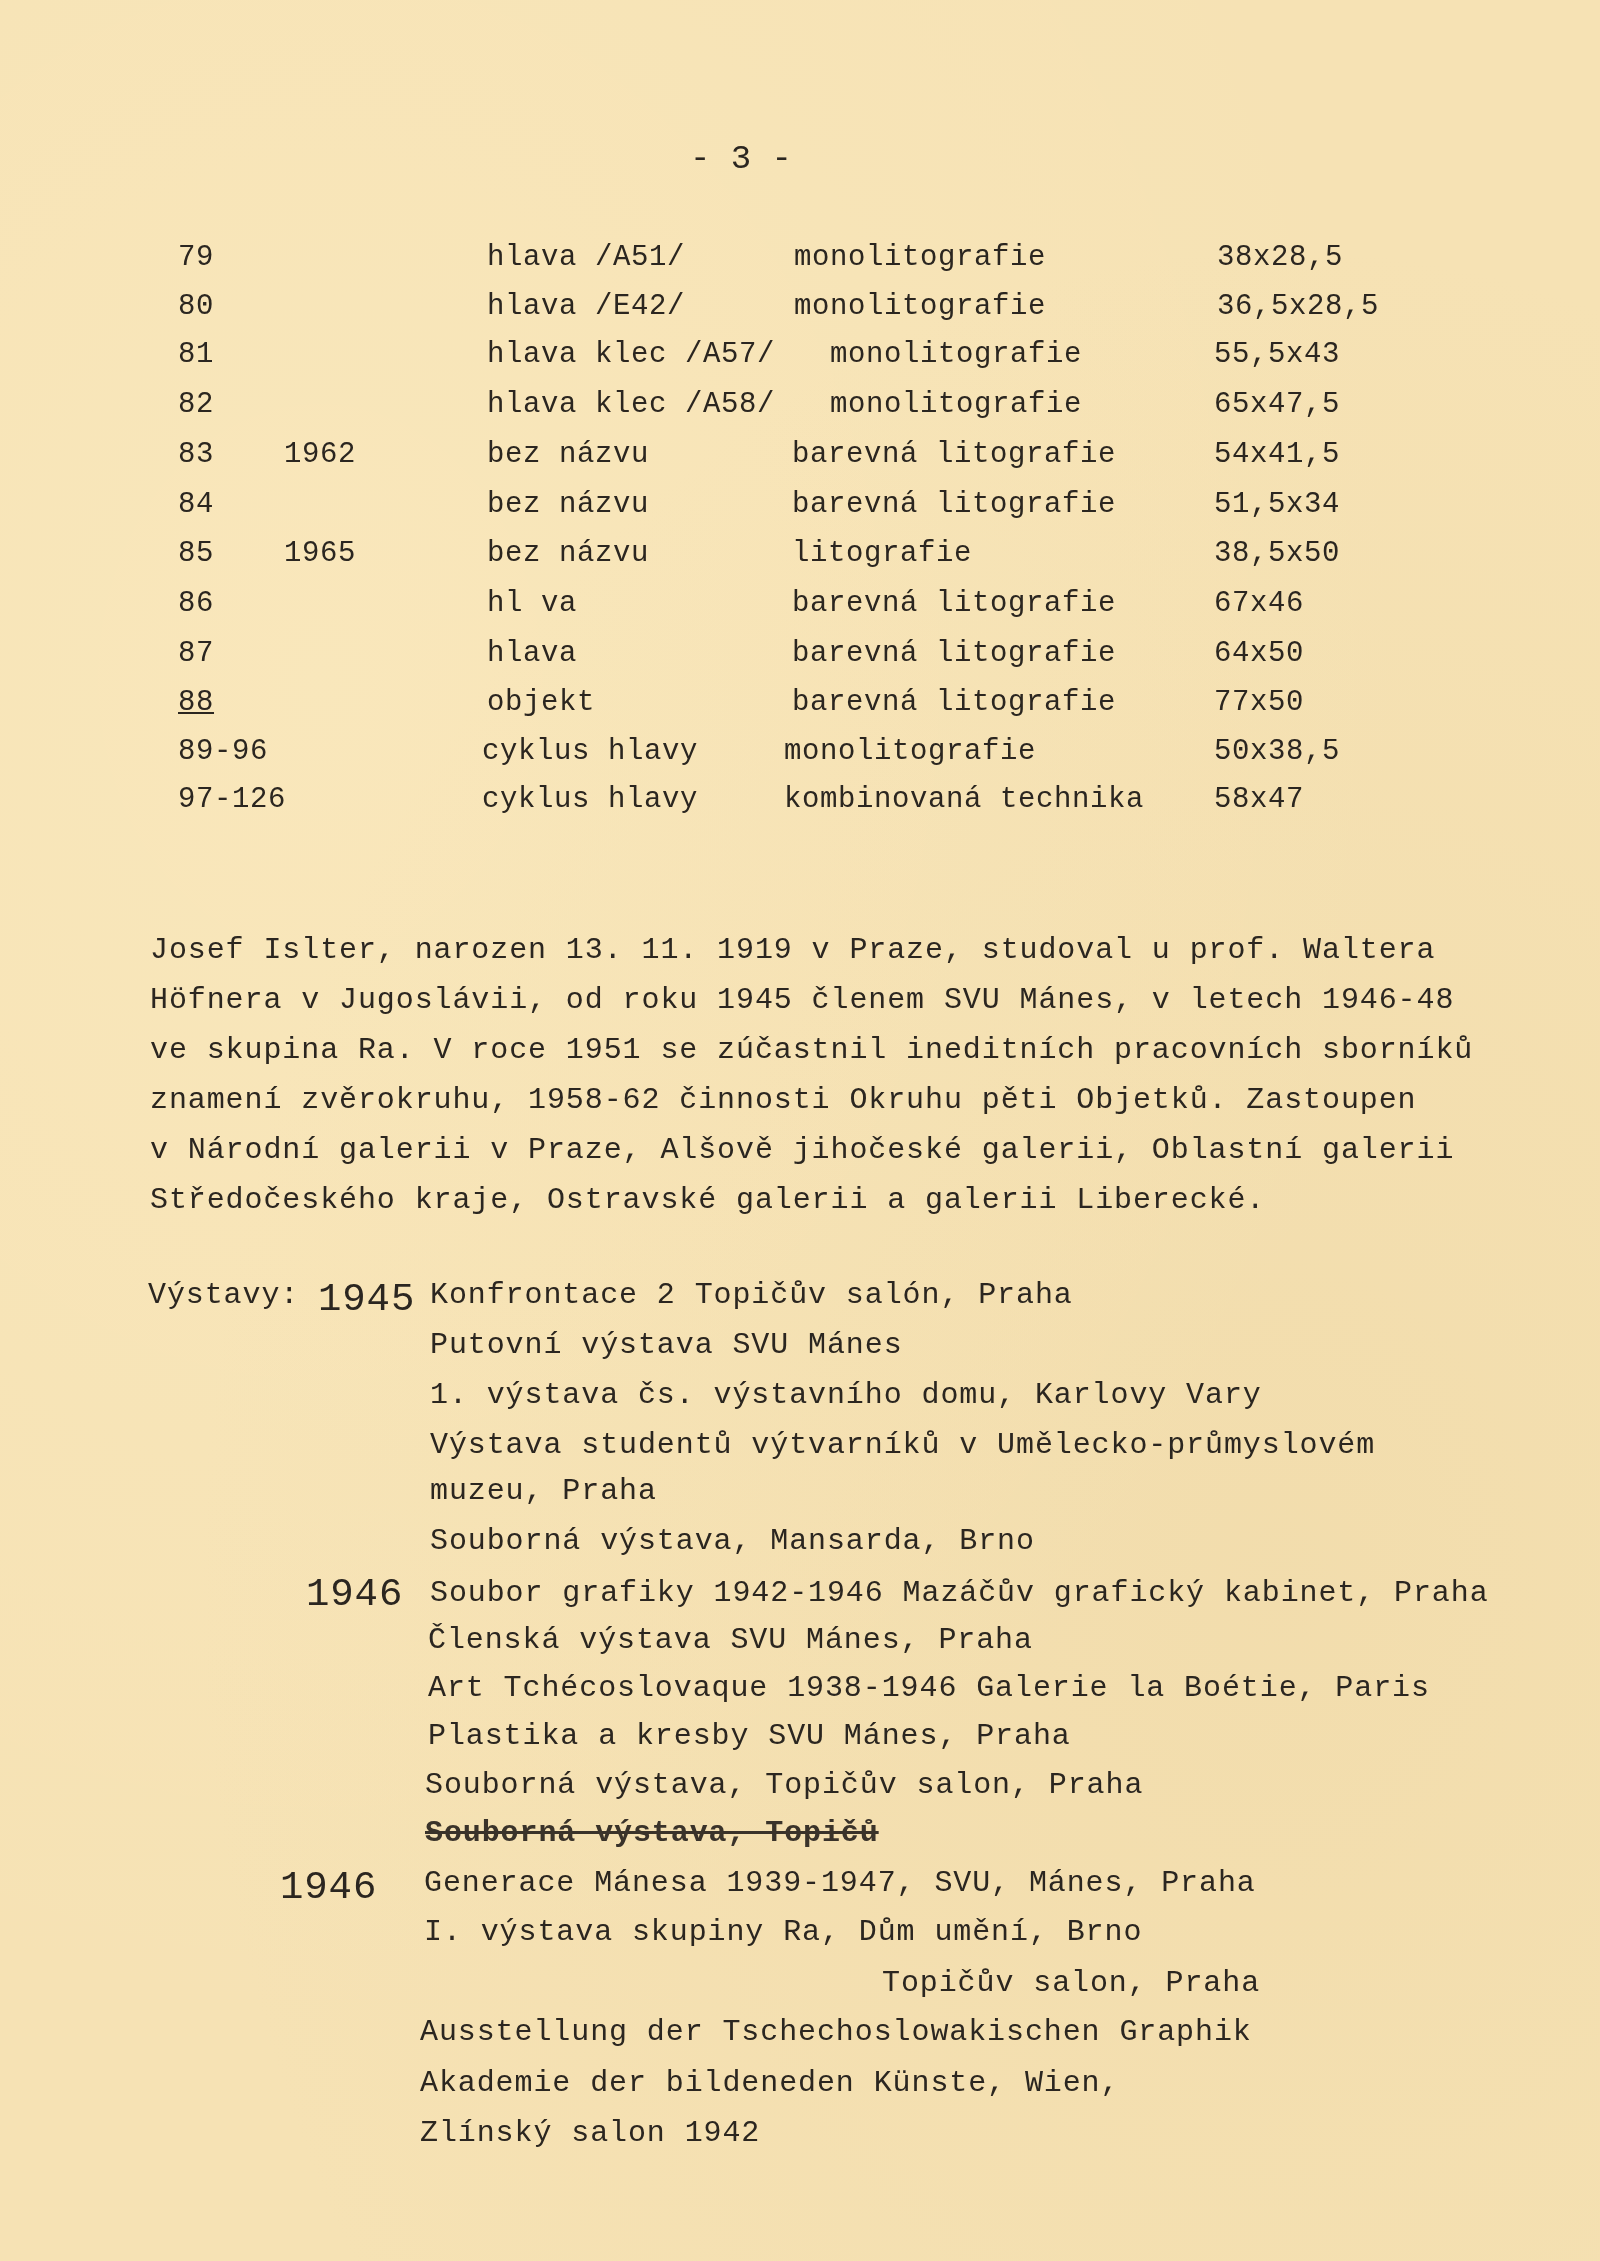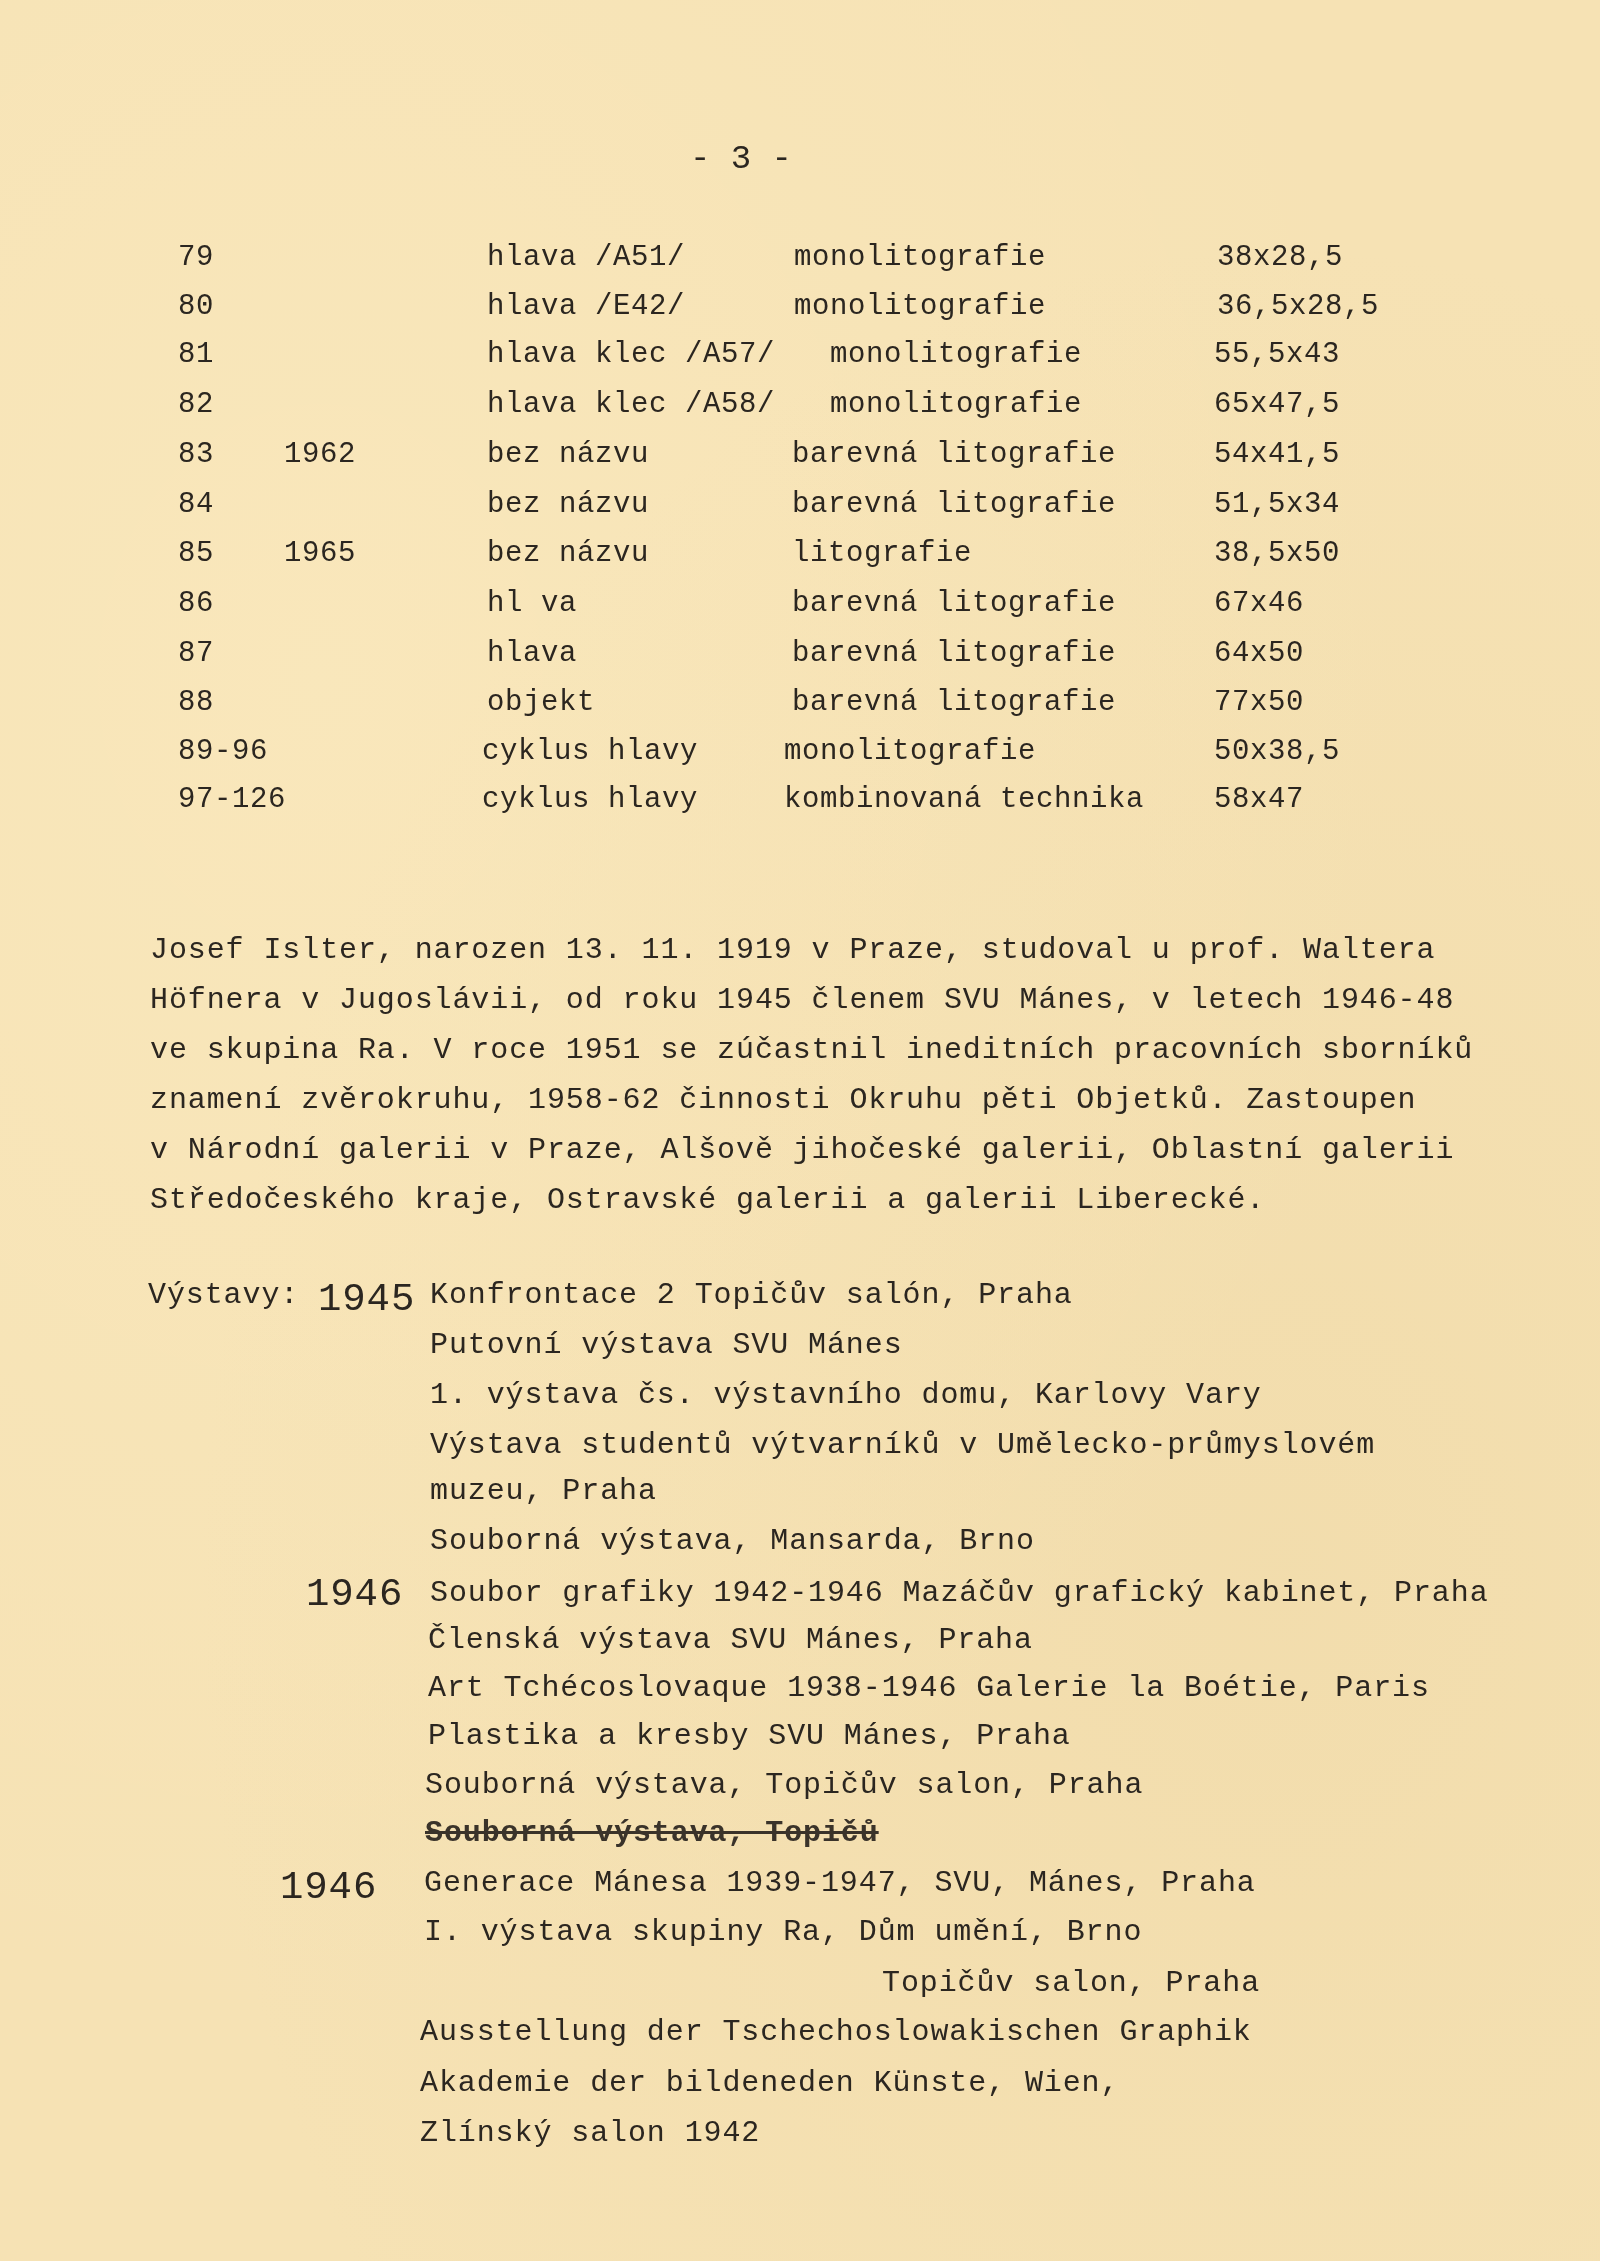--- a/index.html
+++ b/index.html
@@ -90,21 +90,21 @@
         <span class="t c-size" style="left: 1192px;">67x46</span>
       </div>
       <div class="row" style="top: 639px;">
         <span class="t c-num" style="left: 156px;">87</span>
         <span class="t c-year" style="left: 262px;"></span>
         <span class="t c-title" style="left: 465px;">hlava</span>
         <span class="t c-tech" style="left: 770px;">barevná litografie</span>
         <span class="t c-size" style="left: 1192px;">64x50</span>
       </div>
       <div class="row" style="top: 688px;">
-        <span class="t c-num" style="left: 156px;">88</span>
+        <span class="t c-num" style="left: 156px; text-decoration: underline;">88</span>
         <span class="t c-year" style="left: 262px;"></span>
         <span class="t c-title" style="left: 465px;">objekt</span>
         <span class="t c-tech" style="left: 770px;">barevná litografie</span>
         <span class="t c-size" style="left: 1192px;">77x50</span>
       </div>
       <div class="row" style="top: 737px;">
         <span class="t c-num" style="left: 156px;">89-96</span>
         <span class="t c-year" style="left: 262px;"></span>
         <span class="t c-title" style="left: 460px;">cyklus hlavy</span>
         <span class="t c-tech" style="left: 762px;">monolitografie</span>

